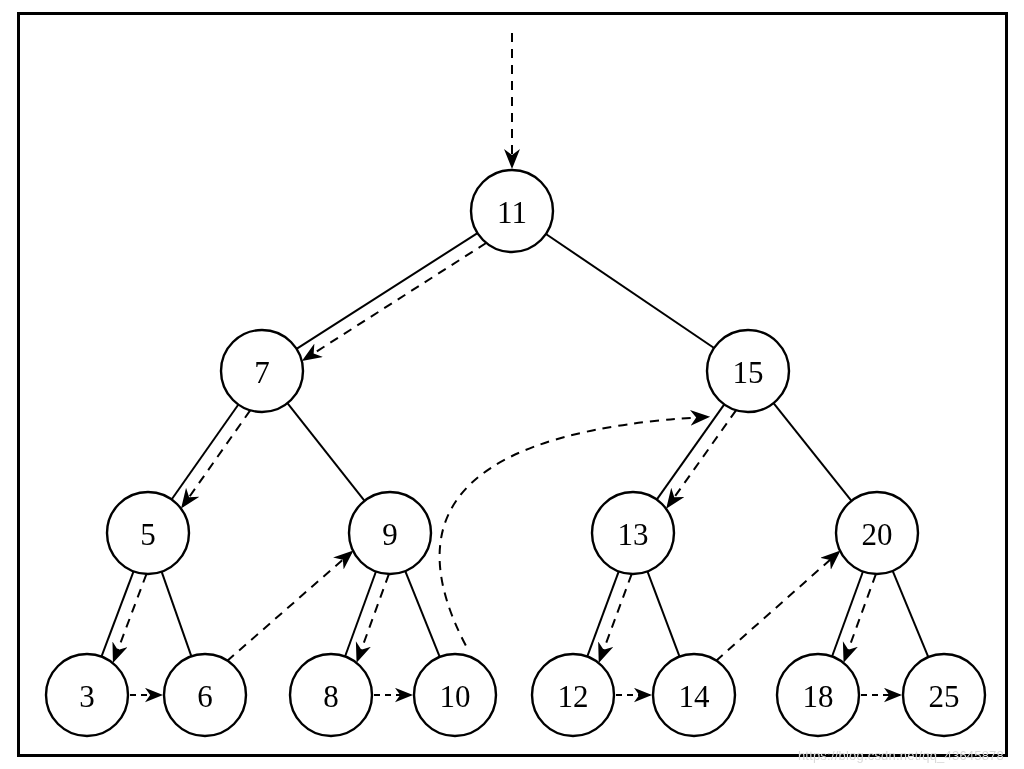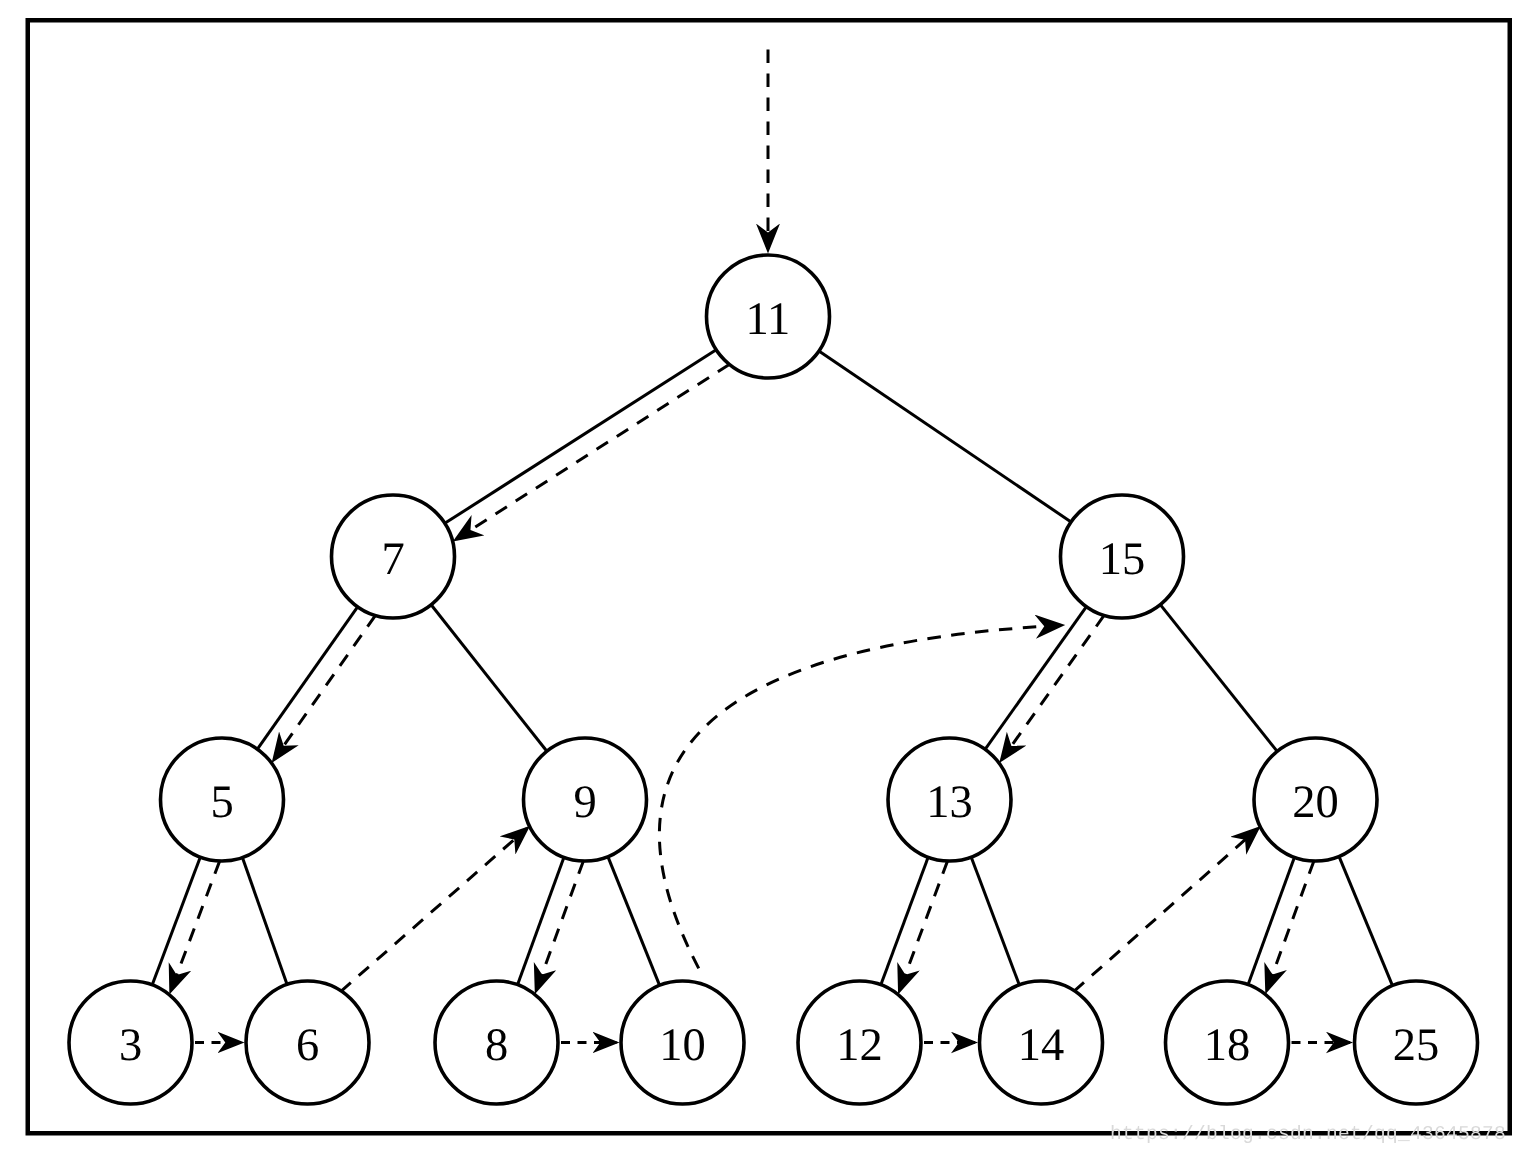--- a/index.html
+++ b/index.html
@@ -58,21 +58,21 @@
   .trav-arrow-short {
     stroke: #000000;
     stroke-width: 2;
     stroke-dasharray: 6 5;
     fill: none;
   }
   .watermark-text {
     position: absolute;
     right: 20px;
     bottom: 6px;
-    font-family: Liberation Mono, monospace;
+    font-family: Liberation Sans, sans-serif;
     font-size: 13px;
     color: #d9d9d9;
     letter-spacing: 0.2px;
     user-select: none;
     white-space: nowrap;
   }
 </style>
 </head>
 <body>
 

